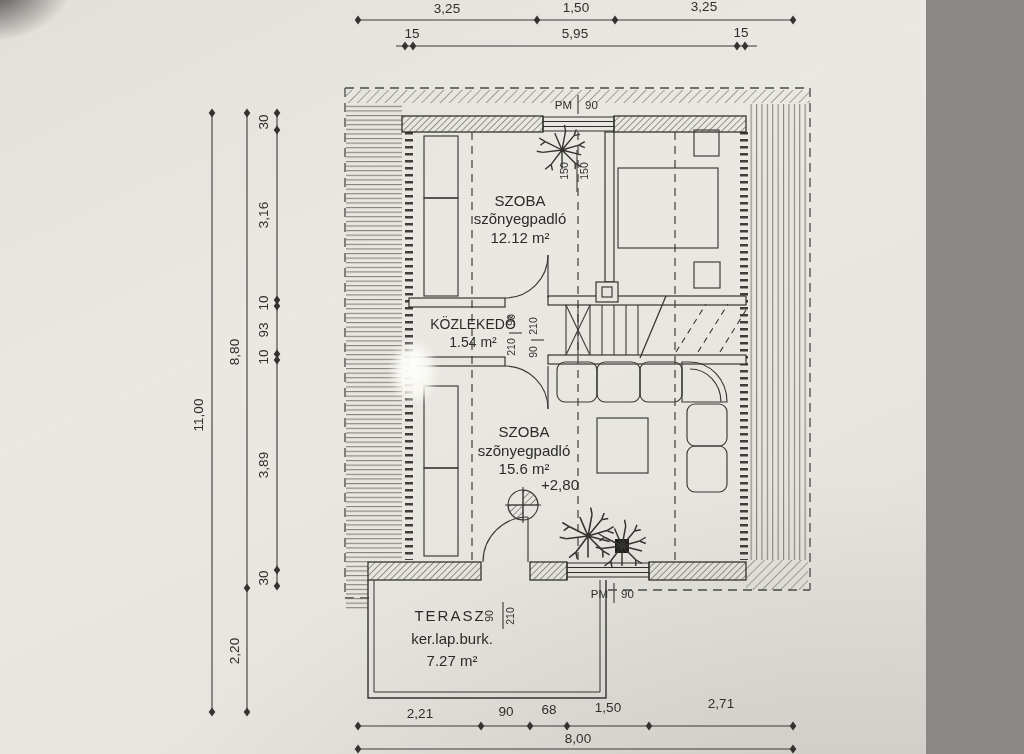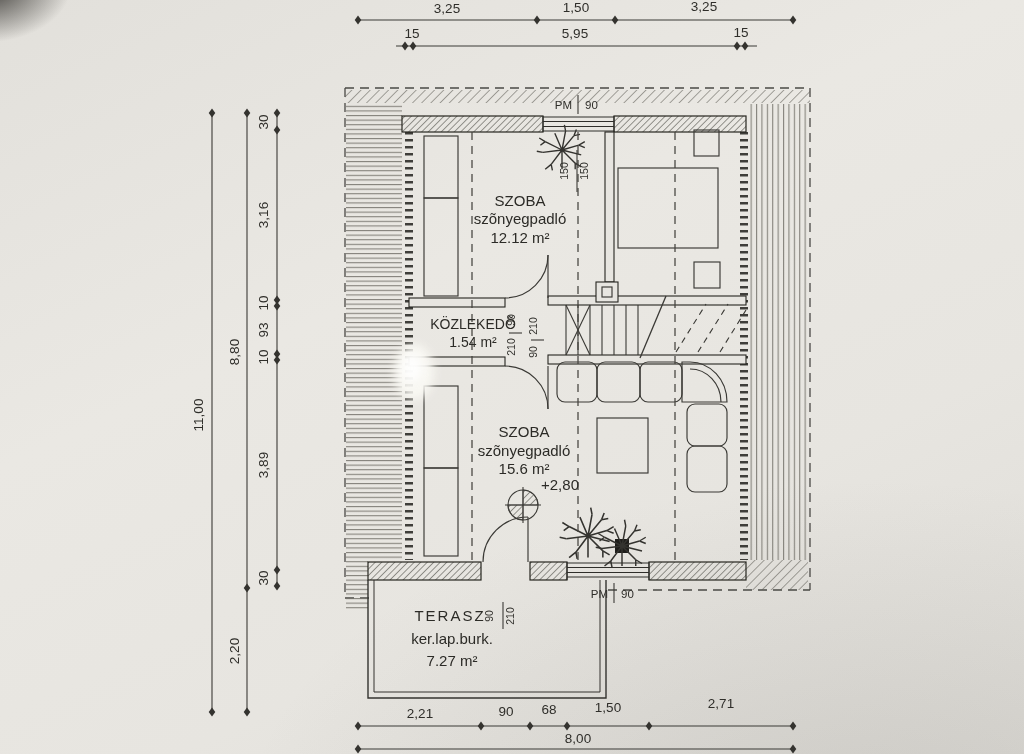--- a/index.html
+++ b/index.html
@@ -1,17 +1,17 @@
 <!DOCTYPE html>
 <html><head>
 <meta charset="utf-8">
 <style>
   html,body{margin:0;padding:0;background:#8a8884;}
   #photo{
-    position:relative;width:1024px;height:754px;overflow:hidden;
+    position:relative;width:926px;height:754px;overflow:hidden;
     background:
       radial-gradient(120px 80px at -15px -15px, rgba(35,33,29,.9), rgba(35,33,29,0) 72%),
       radial-gradient(900px 500px at 85% 110%, rgba(120,118,112,.18), rgba(120,118,112,0) 70%),
       linear-gradient(155deg,#e2e0db 0%,#eae8e3 38%,#e7e5e0 68%,#dedcd7 100%);
     font-family:"Liberation Sans",sans-serif;
   }
   svg{position:absolute;left:0;top:0;}
   .t-dim{font-family:"Liberation Sans",sans-serif;font-size:13.5px;fill:#2f2e2a;}
   .t-room{font-family:"Liberation Sans",sans-serif;font-size:15px;fill:#2c2b27;}
   .t-hall{font-family:"Liberation Sans",sans-serif;font-size:14px;fill:#2c2b27;}

